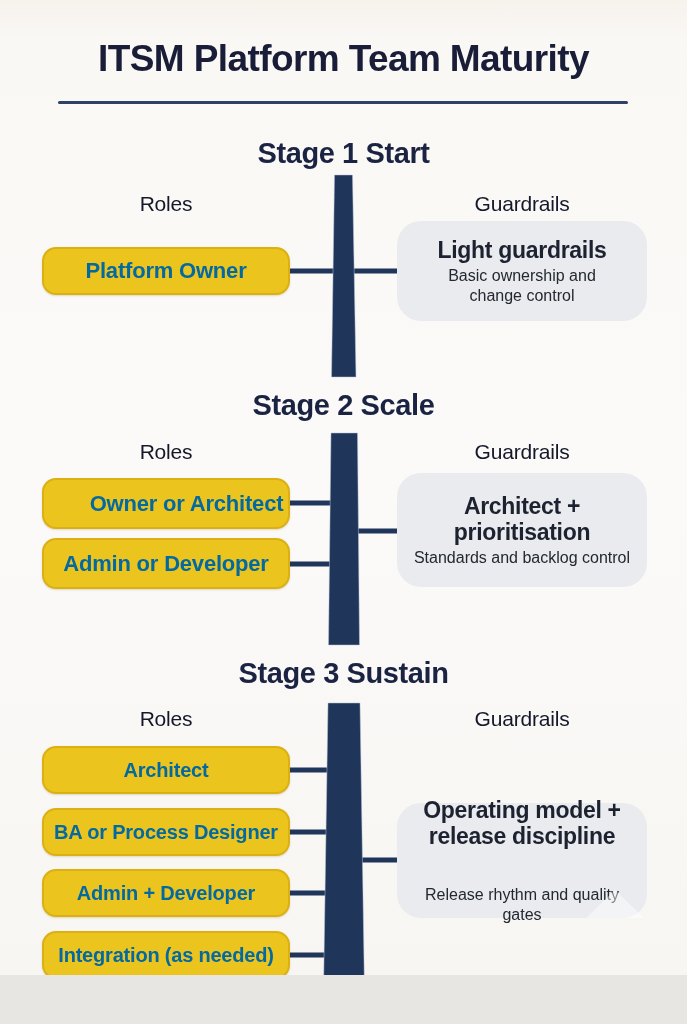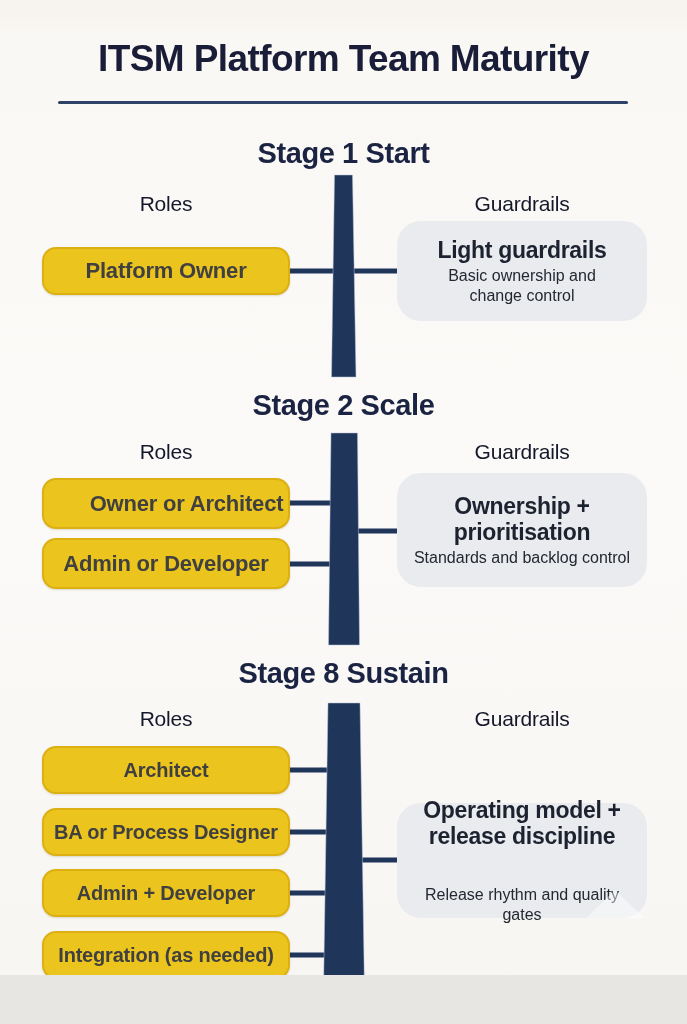--- a/index.html
+++ b/index.html
@@ -26,21 +26,21 @@
     position:absolute;text-align:center;font-size:21px;font-weight:400;
     color:#14182a;letter-spacing:-0.2px;
   }
   .roles-col{left:42px;width:248px;}
   .guard-col{left:397px;width:250px;}
   .lbl-s1{top:192px;} .lbl-s2{top:440px;} .lbl-s3{top:707px;}
   .pill{
     position:absolute;left:42px;width:248px;height:48px;
     background:#ecc41e;border:2px solid #dcb012;border-radius:14px;
     box-sizing:border-box;display:flex;align-items:center;justify-content:center;
-    font-weight:700;color:#404040;letter-spacing:-0.2px;
+    font-weight:700;color:#0369a1;letter-spacing:-0.2px;
     box-shadow:0 1px 2px rgba(90,70,0,0.18);
     white-space:nowrap;
   }
   .pill-lg{font-size:22px;}
   .pill-sm{font-size:20px;}
   .p-s1-0{top:247px;}
   .p-s2-0{top:478px;height:51px;padding-left:41px;} .p-s2-1{top:538px;height:51px;}
   .p-s3-0{top:746px;} .p-s3-1{top:808px;} .p-s3-2{top:869px;} .p-s3-3{top:931px;}
   .gbox{
     position:absolute;left:397px;width:250px;
@@ -93,25 +93,25 @@
     <div class="gtitle">Light guardrails</div>
     <div class="gsub">Basic ownership and change control</div>
   </div>
 
   <h2 class="stage-heading h-s2">Stage 2 Scale</h2>
   <div class="col-label roles-col lbl-s2">Roles</div>
   <div class="col-label guard-col lbl-s2">Guardrails</div>
   <div class="pill pill-lg p-s2-0">Owner or Architect</div>
   <div class="pill pill-lg p-s2-1">Admin or Developer</div>
   <div class="gbox g-s2">
-    <div class="gtitle">Ownership + prioritisation</div>
+    <div class="gtitle">Architect + prioritisation</div>
     <div class="gsub">Standards and backlog control</div>
   </div>
 
-  <h2 class="stage-heading h-s3">Stage 8 Sustain</h2>
+  <h2 class="stage-heading h-s3">Stage 3 Sustain</h2>
   <div class="col-label roles-col lbl-s3">Roles</div>
   <div class="col-label guard-col lbl-s3">Guardrails</div>
   <div class="pill pill-sm p-s3-0">Architect</div>
   <div class="pill pill-sm p-s3-1">BA or Process Designer</div>
   <div class="pill pill-sm p-s3-2">Admin + Developer</div>
   <div class="pill pill-sm p-s3-3">Integration (as needed)</div>
   <div class="gbox g-s3">
     <div class="gtitle">Operating model + release discipline</div>
     <div class="gsub">Release rhythm and quality gates</div>
   </div>

